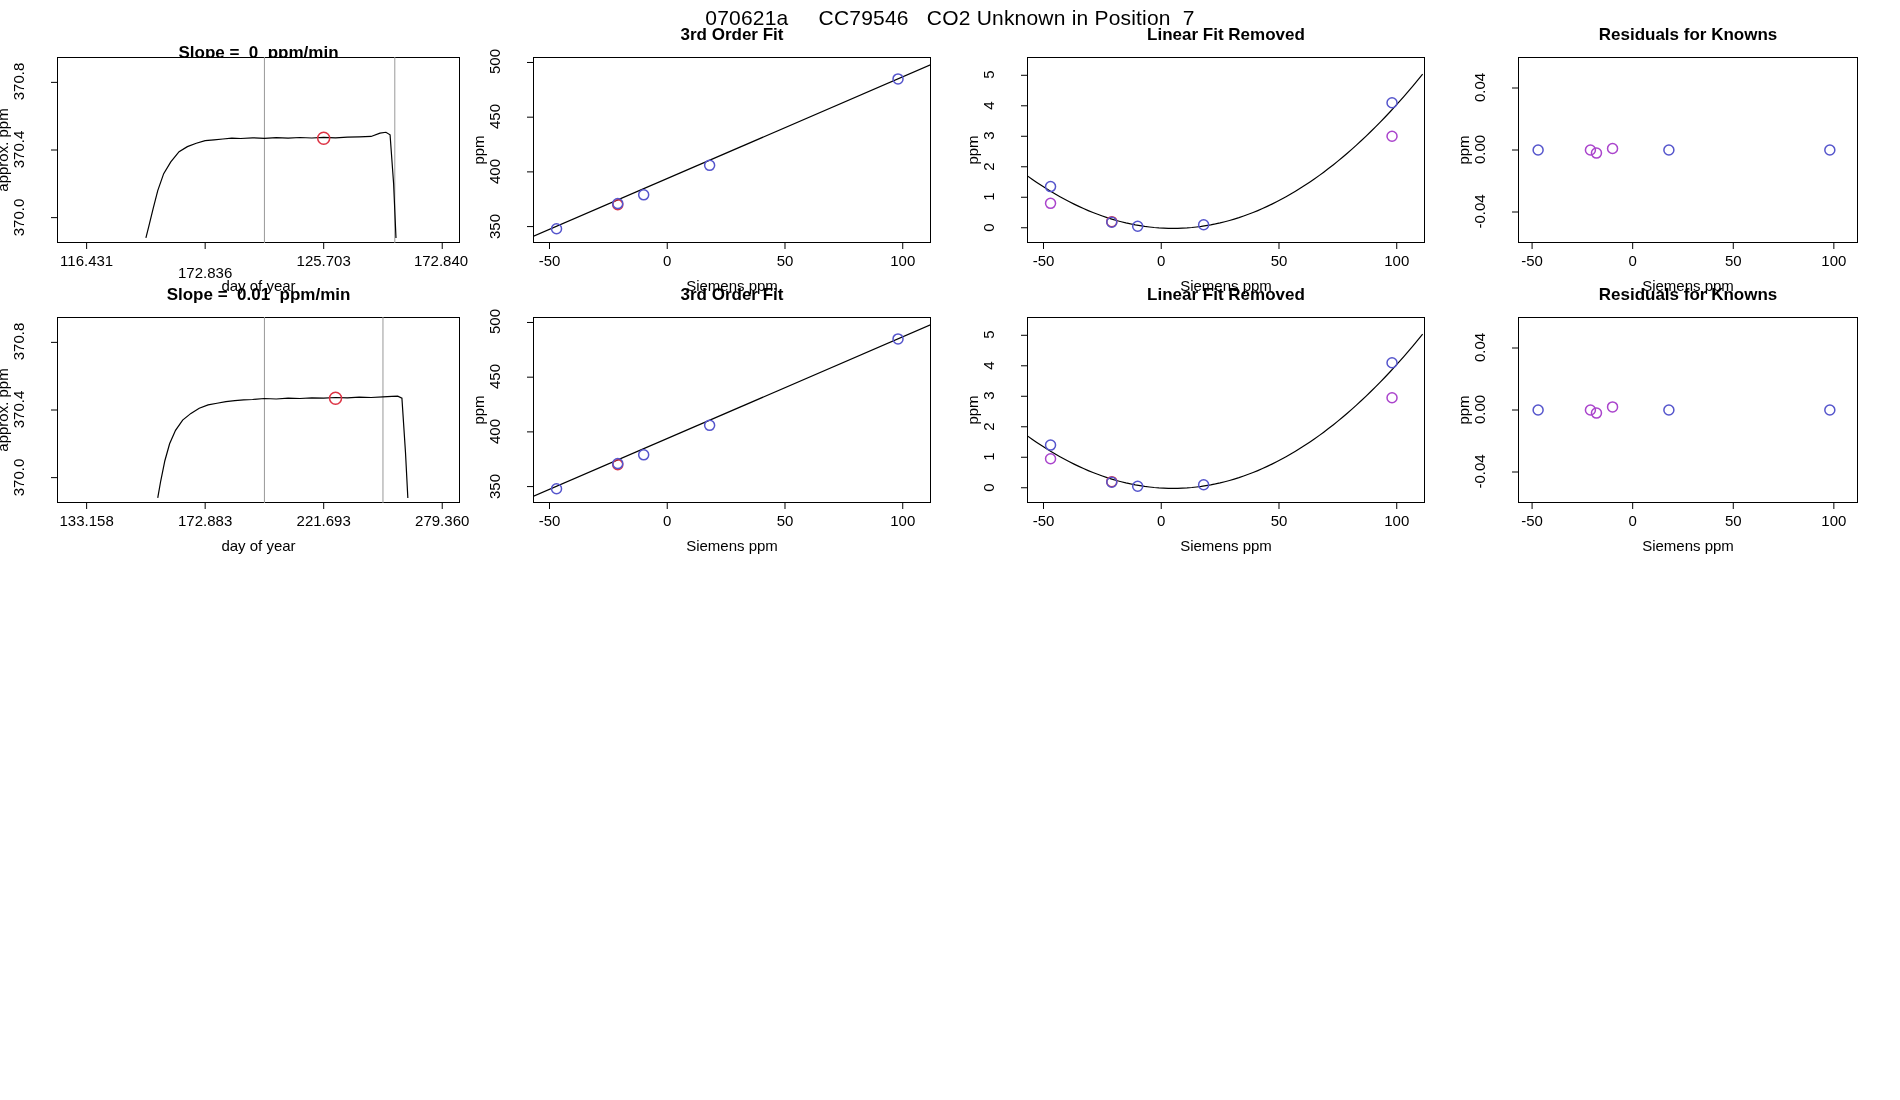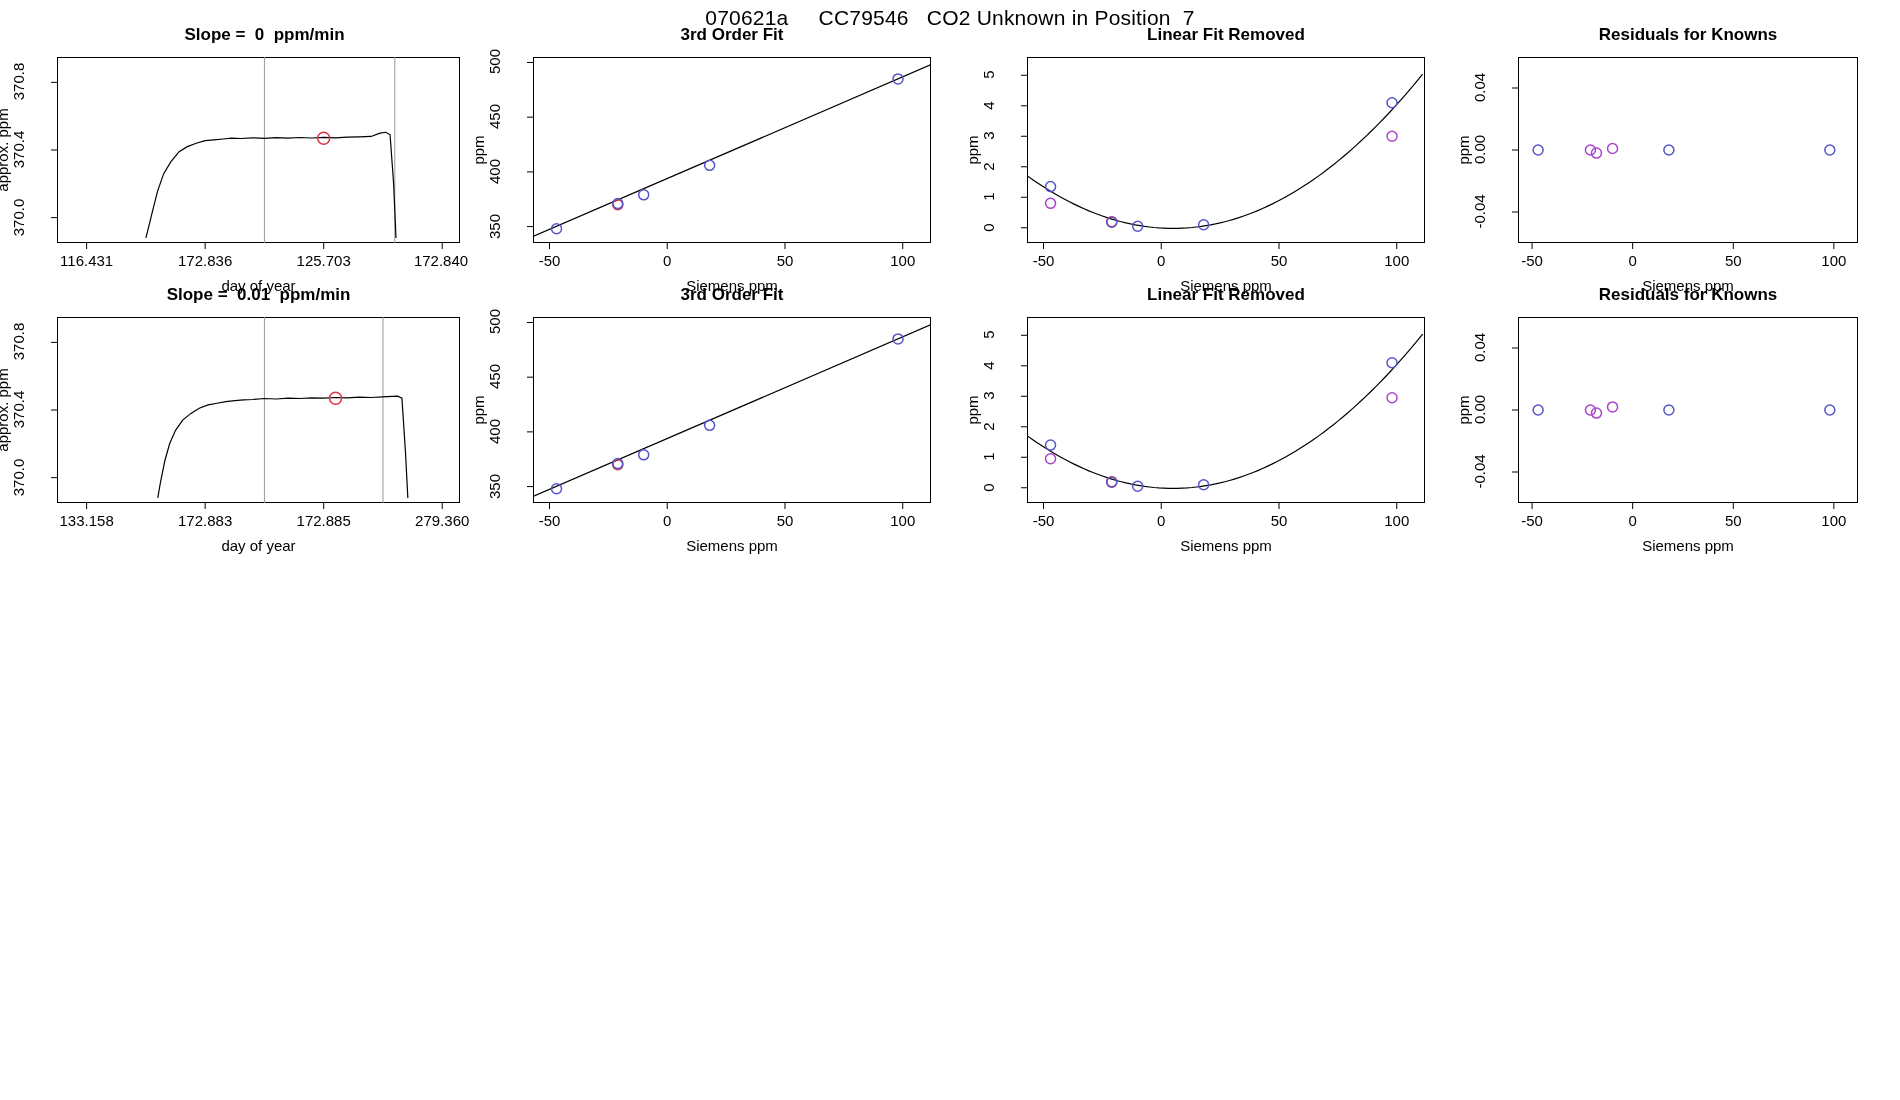--- a/index.html
+++ b/index.html
@@ -76,21 +76,21 @@
     overflow: visible;
   }
 </style>
 </head>
 <body>
 
 <div id="page-title">070621a     CC79546   CO2 Unknown in Position  7</div>
 
 <div id="panels-root">
     <div class="panel" style="left: 7px; top: 25px; width: 503px; height: 276px;">
-      <div class="panel-title" style="left: 6px; width: 503px;">Slope =  0  ppm/min</div>
+      <div class="panel-title" style="left: 0px; width: 503px; margin-top: 18px;">Slope =  0  ppm/min</div>
     </div>
     <div class="plotbox" style="left: 57px; top: 57px; width: 403px; height: 186px;"></div>
     <svg class="plot" width="1900" height="1100" style="left: 0px; top: 0px;">
       <defs>
         <clipPath id="clip-0">
           <rect x="57" y="57" width="403" height="186"></rect>
         </clipPath>
       </defs>
       <g clip-path="url(#clip-0)">
         <line x1="264.4264705875664" x2="264.4264705875664" y1="57" y2="243" stroke="#999999" stroke-width="1"></line>
@@ -100,21 +100,21 @@
       </g>
       <line x1="86.63235294204344" x2="86.63235294204344" y1="243" y2="249" stroke="#000"></line>
       <line x1="205.1617647068484" x2="205.1617647068484" y1="243" y2="249" stroke="#000"></line>
       <line x1="323.691176469969" x2="323.691176469969" y1="243" y2="249" stroke="#000"></line>
       <line x1="442.2205882347739" x2="442.2205882347739" y1="243" y2="249" stroke="#000"></line>
       <line x1="57" x2="51" y1="217.6363636363667" y2="217.6363636363667" stroke="#000"></line>
       <line x1="57" x2="51" y1="150.0000000000048" y2="150.0000000000048" stroke="#000"></line>
       <line x1="57" x2="51" y1="82.3636363636333" y2="82.3636363636333" stroke="#000"></line>
     </svg>
     <div class="tick-x" style="left: 26.6324px; top: 252px; width: 120px;">116.431</div>
-    <div class="tick-x" style="left: 145.162px; top: 252px; width: 120px;">172.836</div>
+    <div class="tick-x" style="left: 145.162px; top: 264px; width: 120px;">172.836</div>
     <div class="tick-x" style="left: 263.691px; top: 252px; width: 120px;">125.703</div>
     <div class="tick-x" style="left: 381px; top: 252px; width: 120px;">172.840</div>
     <div class="tick-y" style="left: -12px; top: 208.636px; width: 60px;">370.0</div>
     <div class="tick-y" style="left: -12px; top: 141px; width: 60px;">370.4</div>
     <div class="tick-y" style="left: -12px; top: 73.3636px; width: 60px;">370.8</div>
     <div class="xaxis-label" style="left: 57px; top: 277px; width: 403px;">day of year</div>
     <div class="yaxis-label" style="left: 11px; top: 150px; transform: rotate(-90deg) translate(-50%, -100%);">approx. ppm</div>
     <div class="panel" style="left: 483px; top: 25px; width: 498px; height: 276px;">
       <div class="panel-title" style="left: 0px; width: 498px;">3rd Order Fit</div>
     </div>
@@ -251,21 +251,21 @@
       <line x1="86.63235294048289" x2="86.63235294048289" y1="503" y2="509" stroke="#000"></line>
       <line x1="205.16176470578327" x2="205.16176470578327" y1="503" y2="509" stroke="#000"></line>
       <line x1="323.69117646939924" x2="323.69117646939924" y1="503" y2="509" stroke="#000"></line>
       <line x1="442.2205882346996" x2="442.2205882346996" y1="503" y2="509" stroke="#000"></line>
       <line x1="57" x2="51" y1="477.6363636363667" y2="477.6363636363667" stroke="#000"></line>
       <line x1="57" x2="51" y1="410.0000000000048" y2="410.0000000000048" stroke="#000"></line>
       <line x1="57" x2="51" y1="342.3636363636333" y2="342.3636363636333" stroke="#000"></line>
     </svg>
     <div class="tick-x" style="left: 26.6324px; top: 512px; width: 120px;">133.158</div>
     <div class="tick-x" style="left: 145.162px; top: 512px; width: 120px;">172.883</div>
-    <div class="tick-x" style="left: 263.691px; top: 512px; width: 120px;">172.885</div>
+    <div class="tick-x" style="left: 263.691px; top: 512px; width: 120px;">221.693</div>
     <div class="tick-x" style="left: 382.221px; top: 512px; width: 120px;">279.360</div>
     <div class="tick-y" style="left: -12px; top: 468.636px; width: 60px;">370.0</div>
     <div class="tick-y" style="left: -12px; top: 401px; width: 60px;">370.4</div>
     <div class="tick-y" style="left: -12px; top: 333.364px; width: 60px;">370.8</div>
     <div class="xaxis-label" style="left: 57px; top: 537px; width: 403px;">day of year</div>
     <div class="yaxis-label" style="left: 11px; top: 410px; transform: rotate(-90deg) translate(-50%, -100%);">approx. ppm</div>
     <div class="panel" style="left: 483px; top: 285px; width: 498px; height: 276px;">
       <div class="panel-title" style="left: 0px; width: 498px;">3rd Order Fit</div>
     </div>
     <div class="plotbox" style="left: 533px; top: 317px; width: 398px; height: 186px;"></div>

